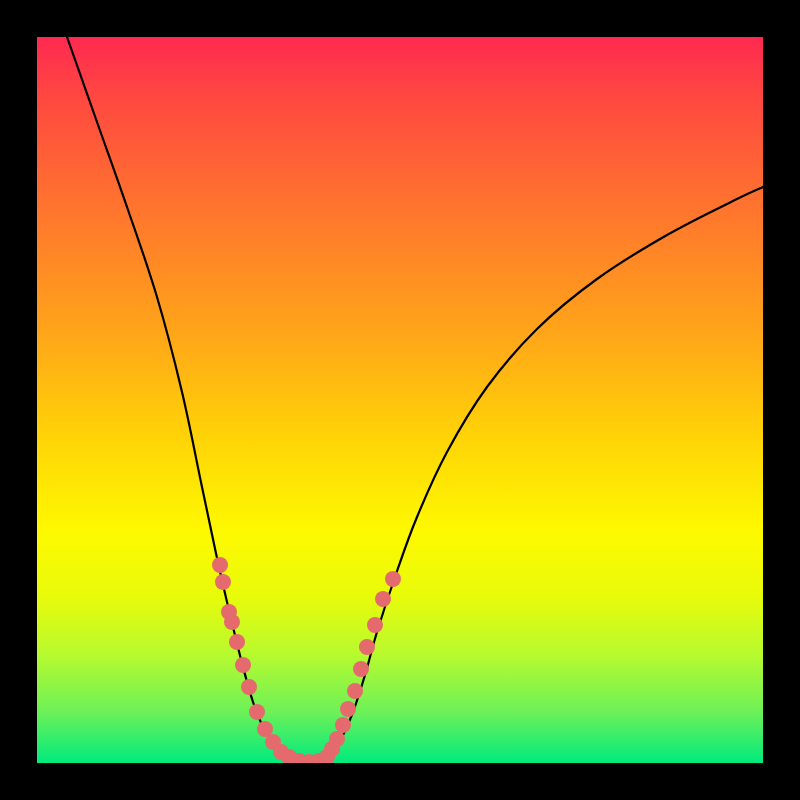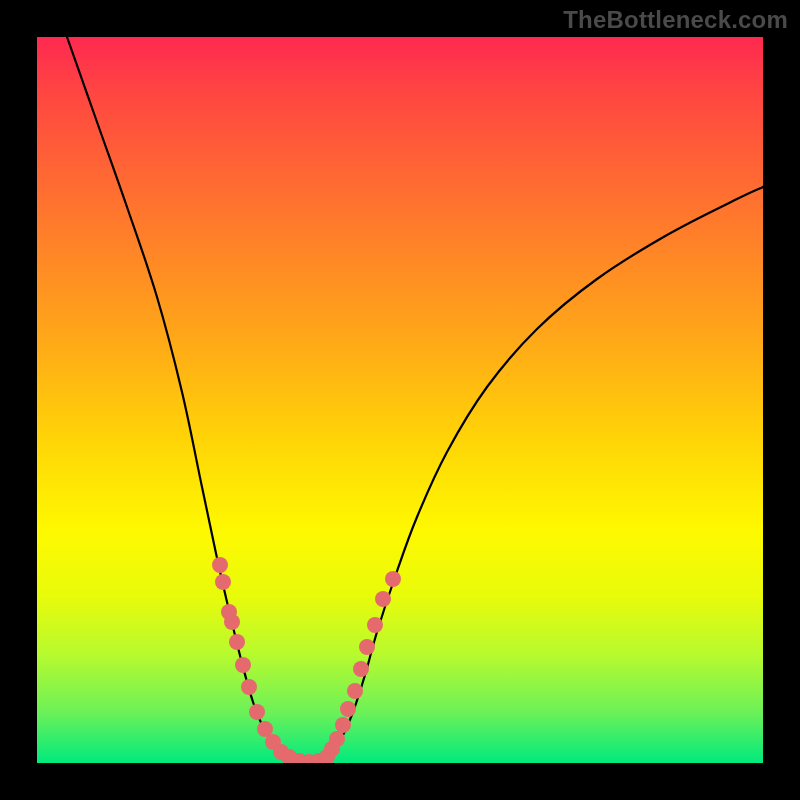--- a/index.html
+++ b/index.html
@@ -68,21 +68,20 @@
   }
   .curve circle.dot {
     fill: #e46a6d;
     stroke: none;
   }
 </style>
 </head>
 <body>
 
 <div class="frame">
-  <div class="watermark">TheBottleneck.com</div>
 
   <div class="plot-area">
     <div class="gradient"></div>
     <svg class="curve" viewBox="0 0 726 726" preserveAspectRatio="none">
       <path id="left-branch" class="line" d="M 30 0 C 35.4 15.299999999999999, 49.2 54.400000000000006, 60 85 C 70.8 115.6, 79.2 138.5, 90 170 C 100.8 201.5, 110.1 226.7, 120 260 C 129.9 293.3, 136.9 320.8, 145 355 C 153.1 389.2, 158.34 418.5, 165 450 C 171.66 481.5, 176.42 504.8, 182 530 C 187.58 555.2, 191.68 572, 196 590 C 200.32 608, 202.4 616.5, 206 630 C 209.6 643.5, 212.4 654.2, 216 665 C 219.6 675.8, 222.4 682.62, 226 690 C 229.6 697.38, 232.4 701.32, 236 706 C 239.6 710.68, 242.4 713.12, 246 716 C 249.6 718.88, 254.2 720.92, 256 722"></path>
       <path id="valley-floor" class="line" d="M 256 722 C 258.52 722.36, 264.6 723.64, 270 724 C 275.4 724.36, 283.12 724, 286 724"></path>
       <path id="right-branch" class="line" d="M 286 724 C 287.8 722.56, 292.58 720.32, 296 716 C 299.42 711.68, 301.4 707.38, 305 700 C 308.6 692.62, 311.86 686.16, 316 675 C 320.14 663.84, 323.68 652.4, 328 638 C 332.32 623.6, 334.6 612.64, 340 595 C 345.4 577.36, 350.8 560.7, 358 540 C 365.2 519.3, 370.64 502.5, 380 480 C 389.36 457.5, 397.4 438.4, 410 415 C 422.6 391.6, 433.8 372.14, 450 350 C 466.2 327.86, 480.2 311.44, 500 292 C 519.8 272.56, 536.6 258.92, 560 242 C 583.4 225.08, 604.8 212.4, 630 198 C 655.2 183.6, 682.72 170.64, 700 162 C 717.28 153.36, 721.32 152.16, 726 150"></path>
       <g id="dots">
           <circle cx="183" cy="528" r="8" class="dot"></circle>
           <circle cx="186" cy="545" r="8" class="dot"></circle>

